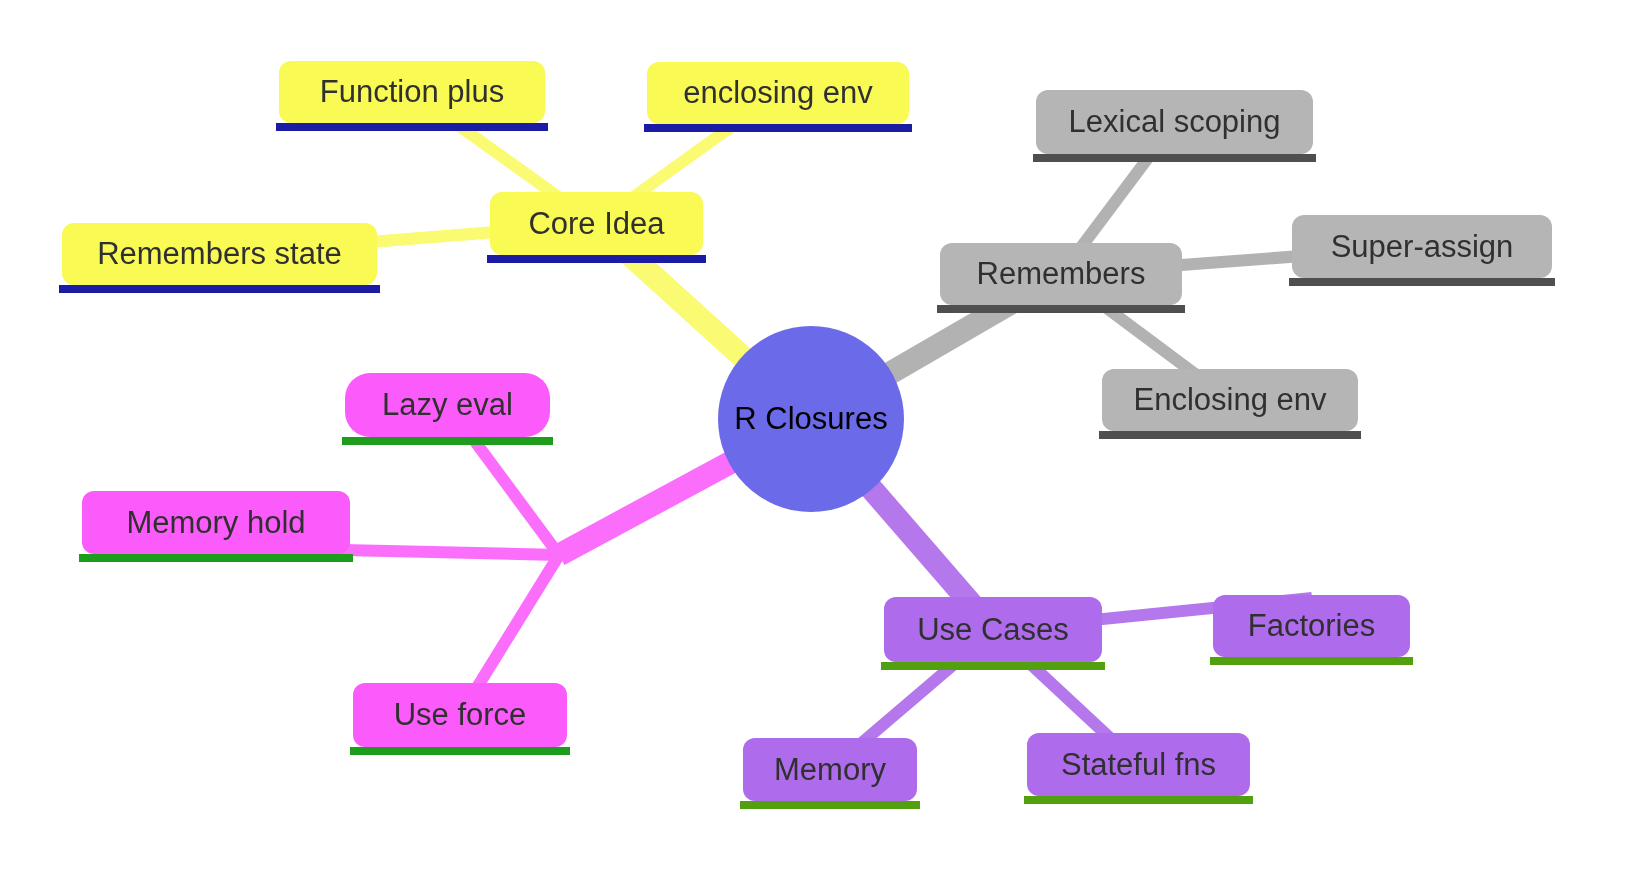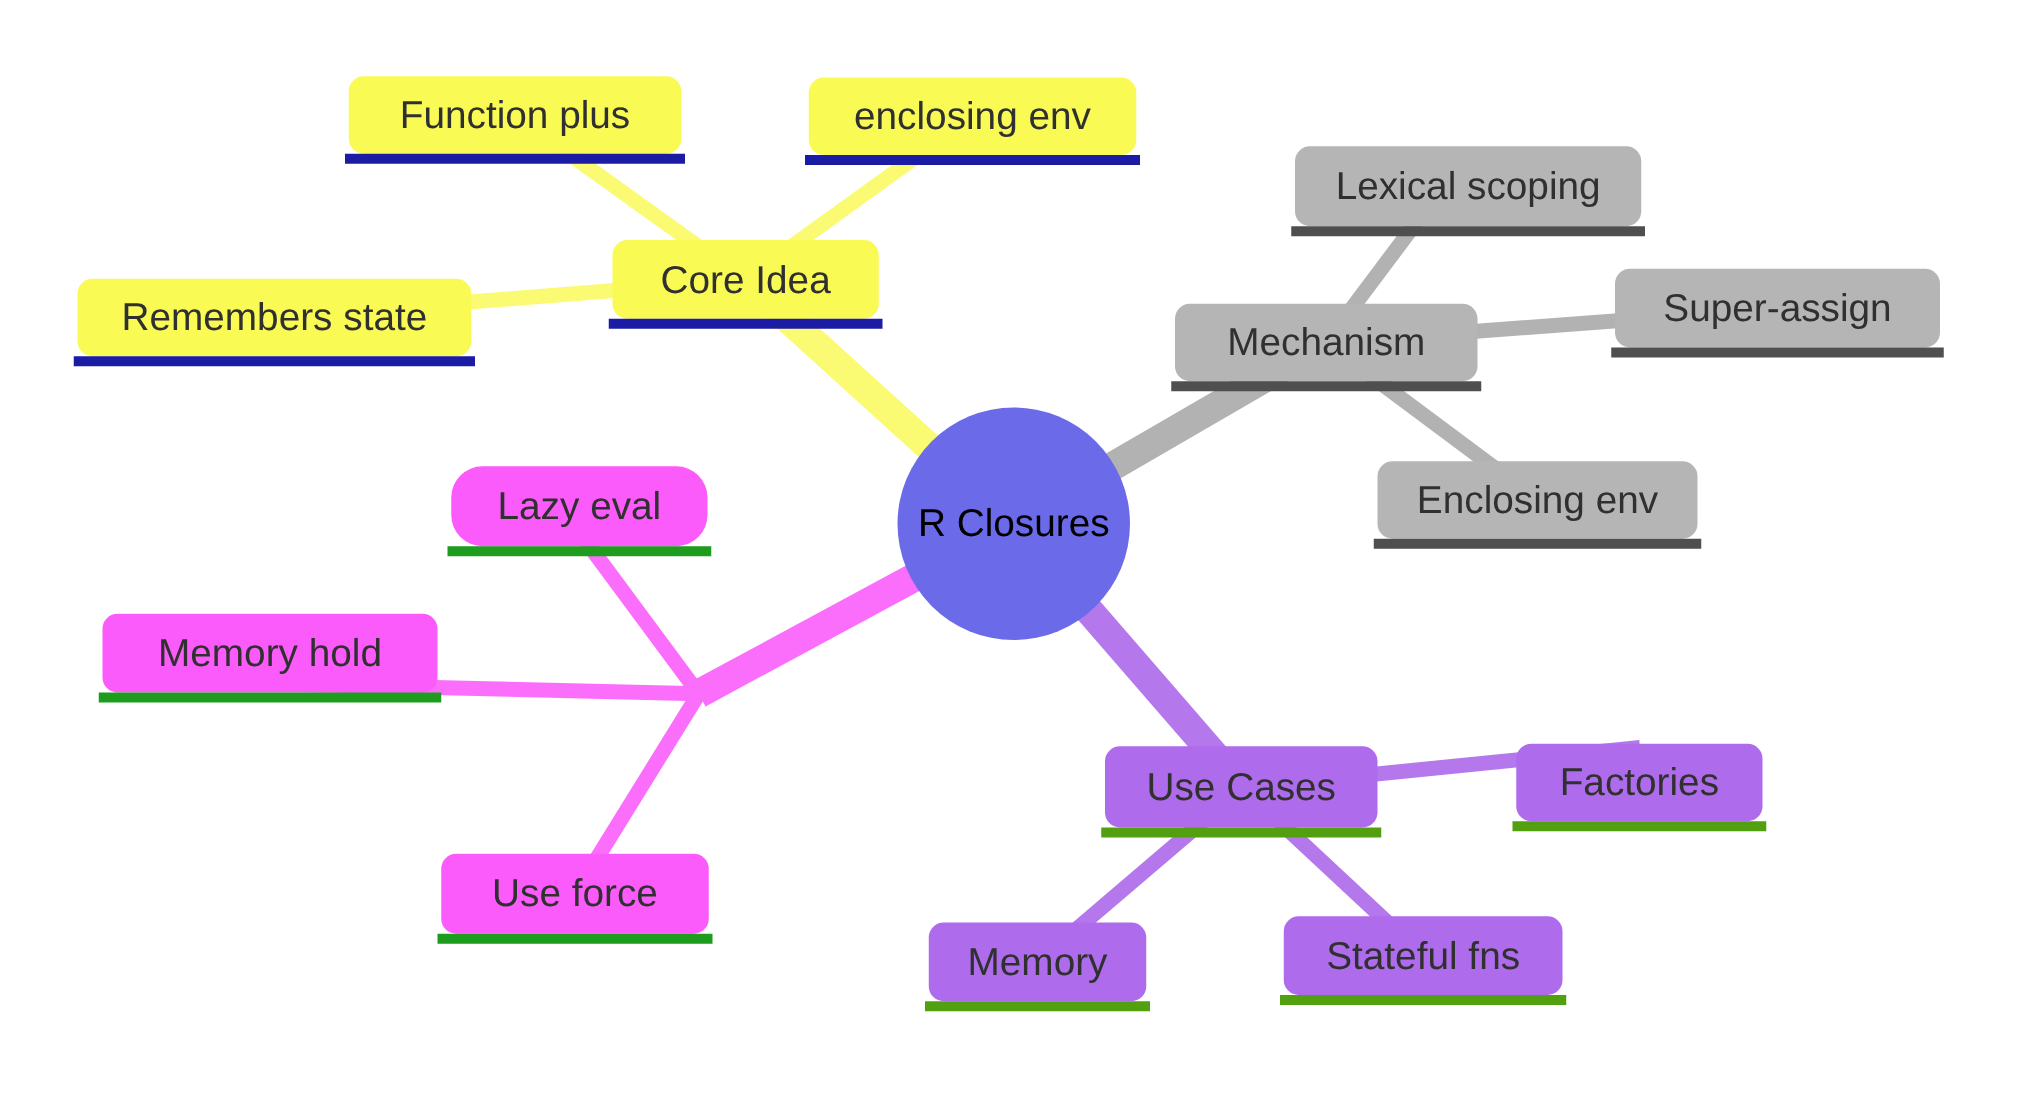--- a/index.html
+++ b/index.html
@@ -99,34 +99,34 @@
   <div class="node b-yellow" style="left:647px; top:62px; width:262px; height:62px;">
     <span>enclosing env</span>
   </div>
   <div class="node b-yellow" style="left:490px; top:192px; width:213px; height:63px;">
     <span>Core Idea</span>
   </div>
   <div class="node b-yellow" style="left:62px; top:223px; width:315px; height:62px;">
     <span>Remembers state</span>
   </div>
 
-  <div class="node b-gray" style="left:1036px; top:90px; width:277px; height:64px;margin-top:27px;">
+  <div class="node b-gray" style="left:1036px; top:90px; width:277px; height:64px;">
     <span>Lexical scoping</span>
   </div>
   <div class="node b-gray" style="left:940px; top:243px; width:242px; height:62px;">
-    <span>Mechanism</span>
+    <span>Remembers</span>
   </div>
   <div class="node b-gray" style="left:1292px; top:215px; width:260px; height:63px;">
     <span>Super-assign</span>
   </div>
   <div class="node b-gray" style="left:1102px; top:369px; width:256px; height:62px;">
     <span>Enclosing env</span>
   </div>
 
-  <div class="node b-magenta" style="left:361px; top:373px; width:205px; height:64px;border-radius:25px;">
+  <div class="node b-magenta" style="left:345px; top:373px; width:205px; height:64px;border-radius:25px;">
     <span>Lazy eval</span>
   </div>
   <div class="node b-magenta" style="left:82px; top:491px; width:268px; height:63px;">
     <span>Memory hold</span>
   </div>
   <div class="node b-magenta" style="left:353px; top:683px; width:214px; height:64px;">
     <span>Use force</span>
   </div>
 
   <div class="node b-purple" style="left:884px; top:597px; width:218px; height:65px;">

